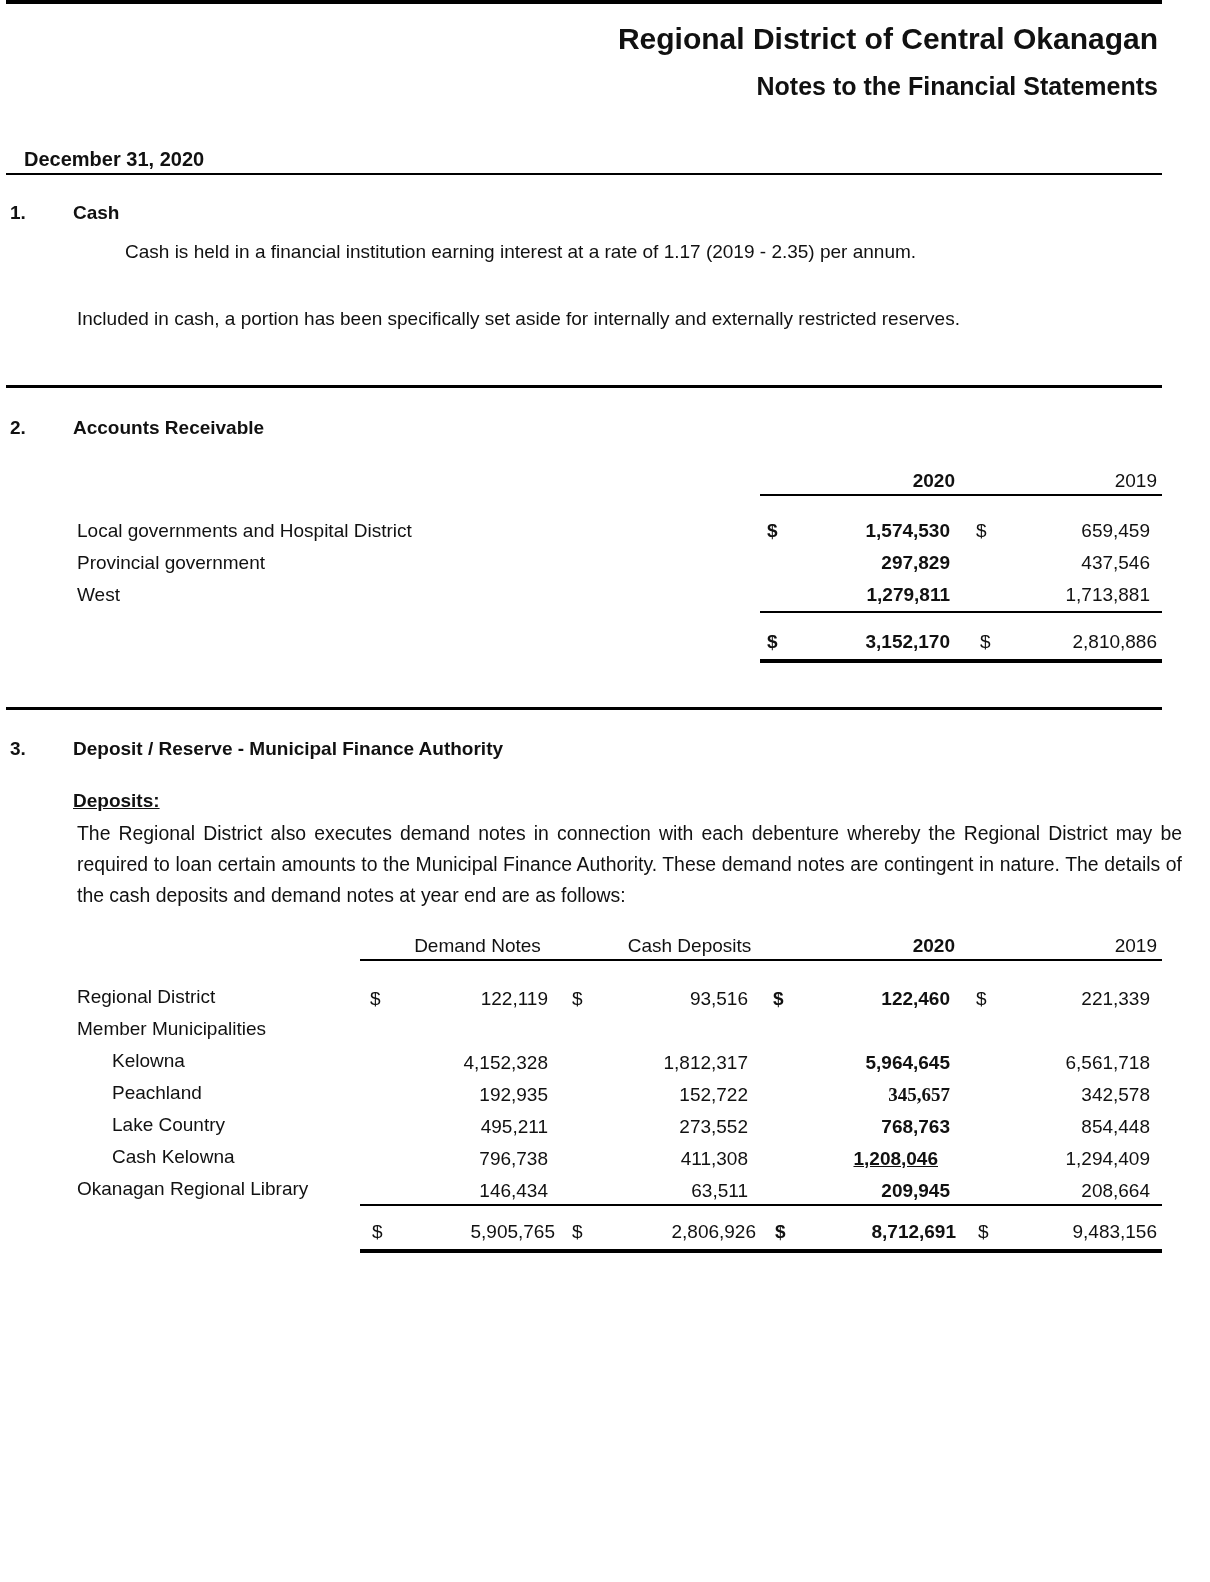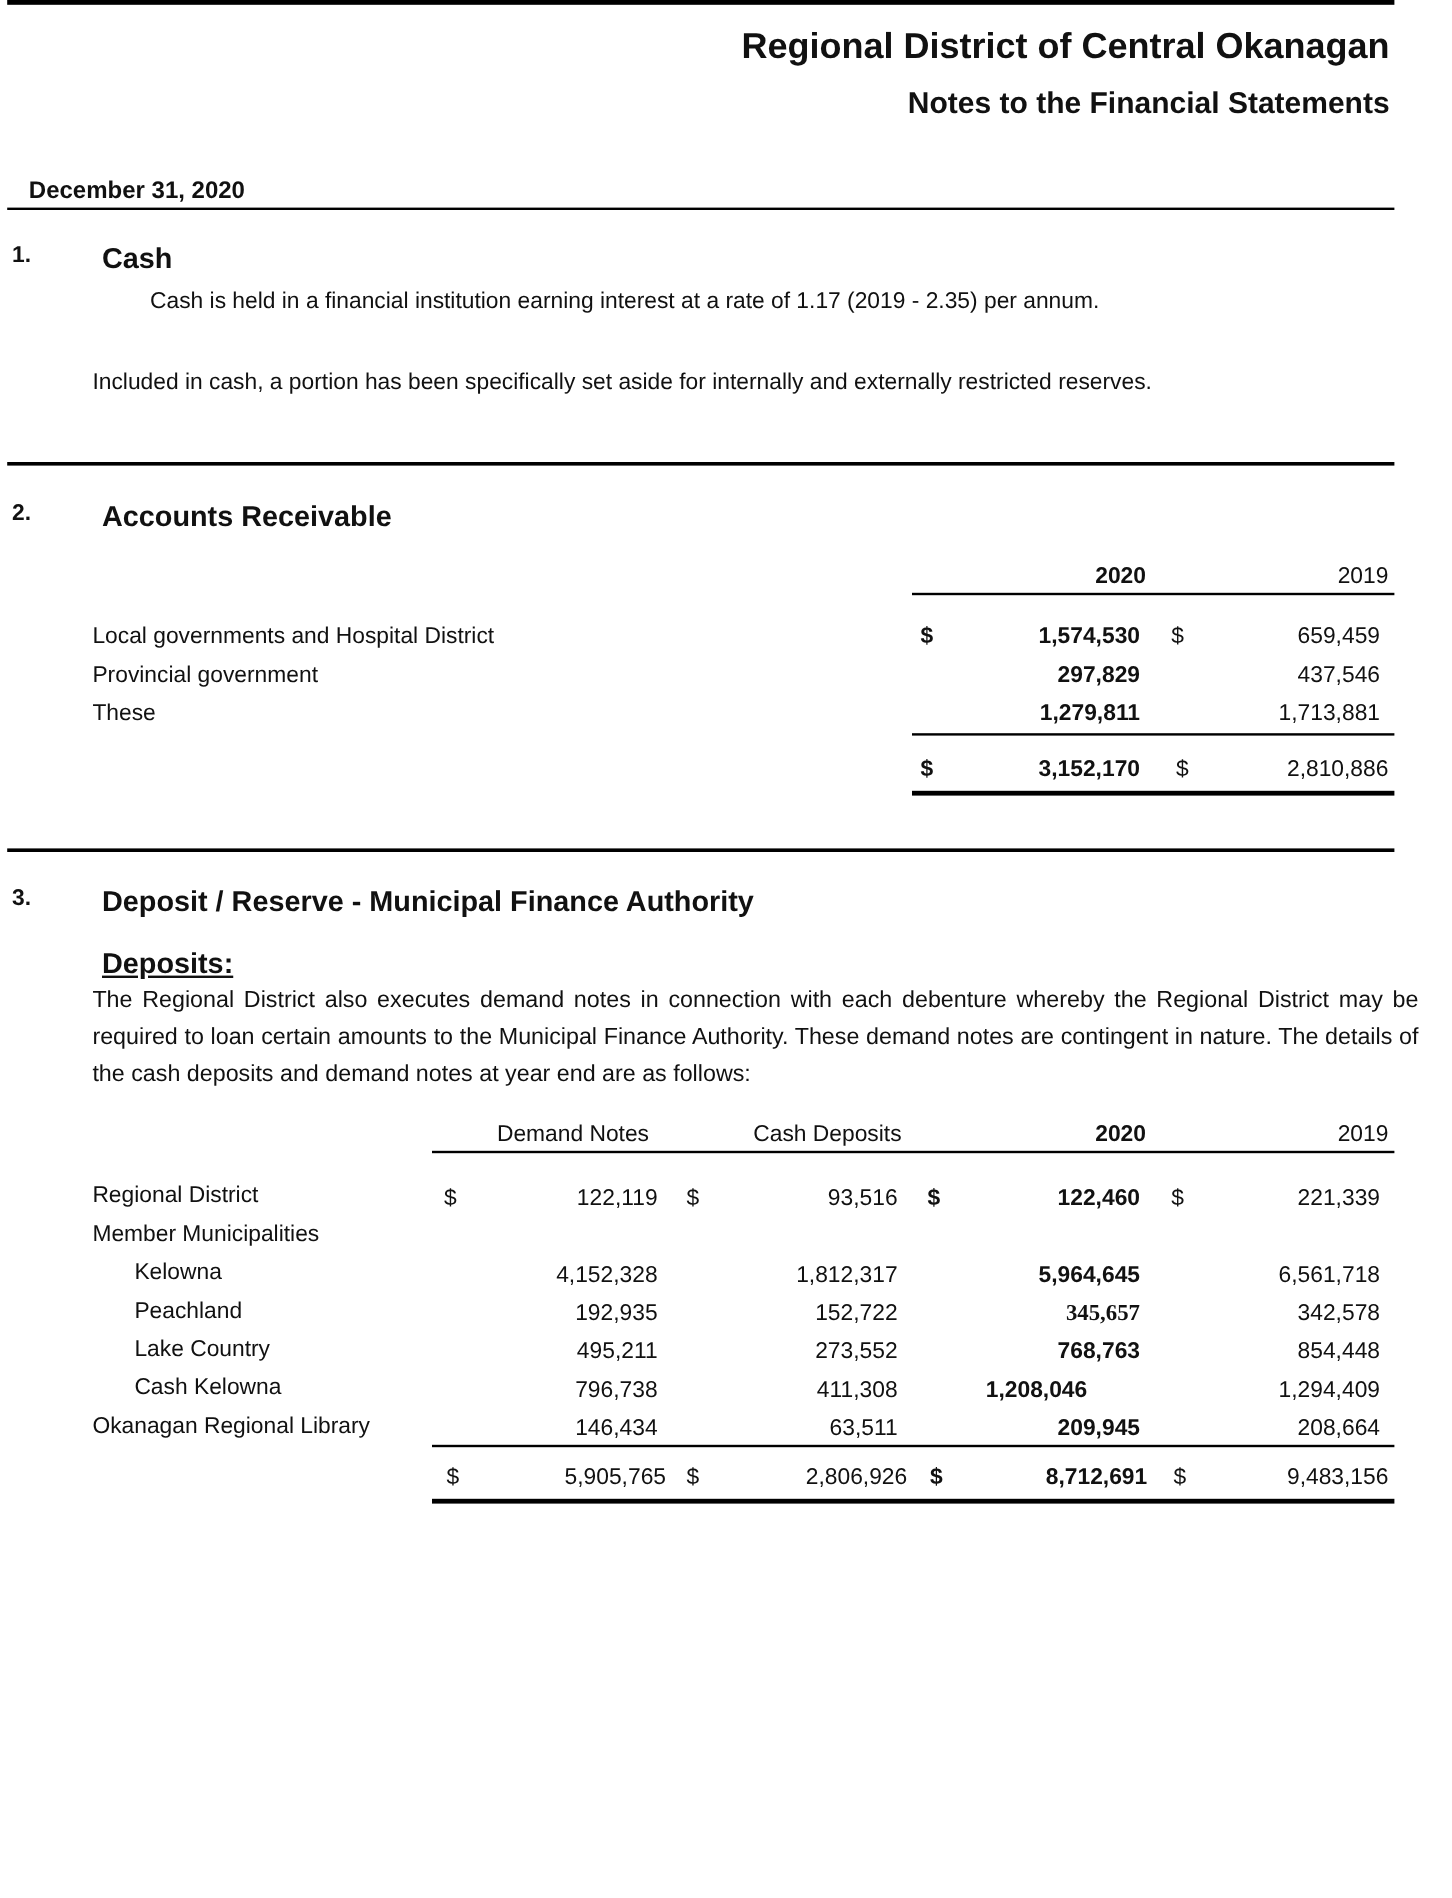--- a/index.html
+++ b/index.html
@@ -8,21 +8,21 @@
       font-family: "Liberation Sans", sans-serif; color: #111;
     }
     .abs { position: absolute; }
     .rule { position: absolute; background: #000; }
     .b { font-weight: bold; }
     .txt { font-size: 19px; white-space: nowrap; }
     .title1 { font-size: 30px; font-weight: bold; right: 52px; top: 22px; }
     .title2 { font-size: 25px; font-weight: bold; right: 52px; top: 72px; }
     .date { font-size: 20px; font-weight: bold; left: 10px; top: 148px; margin-left: 14px; }
     .secnum { font-size: 19px; font-weight: bold; left: 10px; }
-    .sechead { font-size: 24px; font-weight: bold; left: 85px; }
+    .sechead { font-size: 19px; font-weight: bold; left: 73px; }
     .para { font-size: 19px; left: 77px; }
     .para-block { position: absolute; left: 77px; width: 1105px; font-size: 19.4px; line-height: 31px; text-align: justify; text-align-last: left; }
     .underline { text-decoration: underline; }
     .num { position: absolute; font-size: 19px; text-align: right; white-space: nowrap; }
     .dollar { position: absolute; font-size: 19px; }
   </style>
 </head>
 <body>
 
 <div class="rule" style="left:6px; top:0; width:1156px; height:4px;"></div>
@@ -50,21 +50,21 @@
   <div class="num b" style="left:830px; width:120px; top:520px;">1,574,530</div>
   <div class="dollar" style="left:976px; top:520px;">$</div>
   <div class="num" style="left:1030px; width:120px; top:520px;">659,459</div>
 </div>
 <div>
   <div class="abs para txt" style="top:552px;">Provincial government</div>
   <div class="num b" style="left:830px; width:120px; top:552px;">297,829</div>
   <div class="num" style="left:1030px; width:120px; top:552px;">437,546</div>
 </div>
 <div>
-  <div class="abs para txt" style="top:584px;">These</div>
+  <div class="abs para txt" style="top:584px;">West</div>
   <div class="num b" style="left:830px; width:120px; top:584px;">1,279,811</div>
   <div class="num" style="left:1030px; width:120px; top:584px;">1,713,881</div>
 </div>
 <div class="rule" style="left:760px; top:611px; width:402px; height:2px;"></div>
 <div>
   <div class="dollar b" style="left:767px; top:631px;">$</div>
   <div class="num b" style="left:830px; width:120px; top:631px;">3,152,170</div>
   <div class="dollar" style="left:980px; top:631px;">$</div>
   <div class="num" style="left:1037px; width:120px; top:631px;text-align:right;">2,810,886</div>
 </div>
@@ -120,21 +120,21 @@
   <div class="num" style="left:430px; width:118px; top:1116px;">495,211</div>
   <div class="num" style="left:630px; width:118px; top:1116px;">273,552</div>
   <div class="num b" style="left:830px; width:120px; top:1116px;">768,763</div>
   <div class="num" style="left:1030px; width:120px; top:1116px;">854,448</div>
 </div>
 
 <div>
   <div class="abs txt" style="left:112px; top:1146px;">Cash Kelowna</div>
   <div class="num" style="left:430px; width:118px; top:1148px;text-align:right;">796,738</div>
   <div class="num" style="left:630px; width:118px; top:1148px;">411,308</div>
-  <div class="num b" style="left:786px; width:120px; top:1148px;">1,208,046</div>
+  <div class="num b" style="left:818px; width:120px; top:1148px;text-decoration:underline;">1,208,046</div>
   <div class="num" style="left:1030px; width:120px; top:1148px;">1,294,409</div>
 </div>
 
 <div>
   <div class="abs para txt" style="top:1178px;">Okanagan Regional Library</div>
   <div class="num" style="left:430px; width:118px; top:1180px;">146,434</div>
   <div class="num" style="left:630px; width:118px; top:1180px;">63,511</div>
   <div class="num b" style="left:830px; width:120px; top:1180px;">209,945</div>
   <div class="num" style="left:1030px; width:120px; top:1180px;">208,664</div>
 </div>

